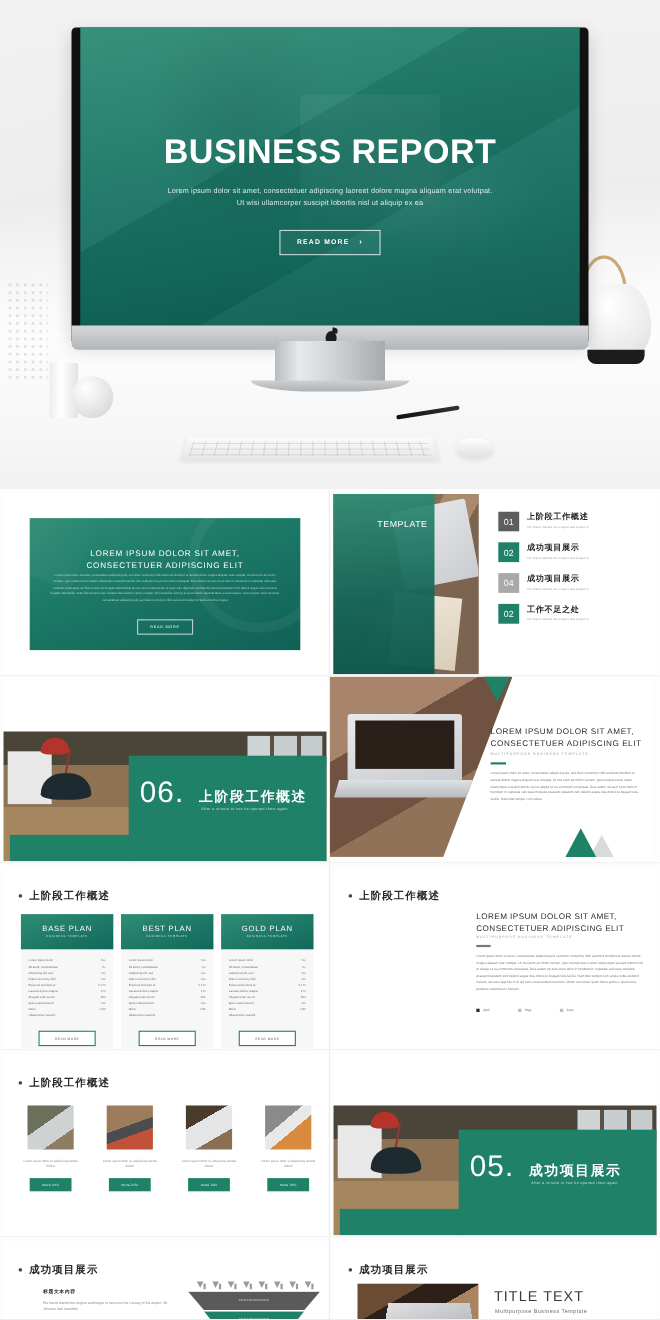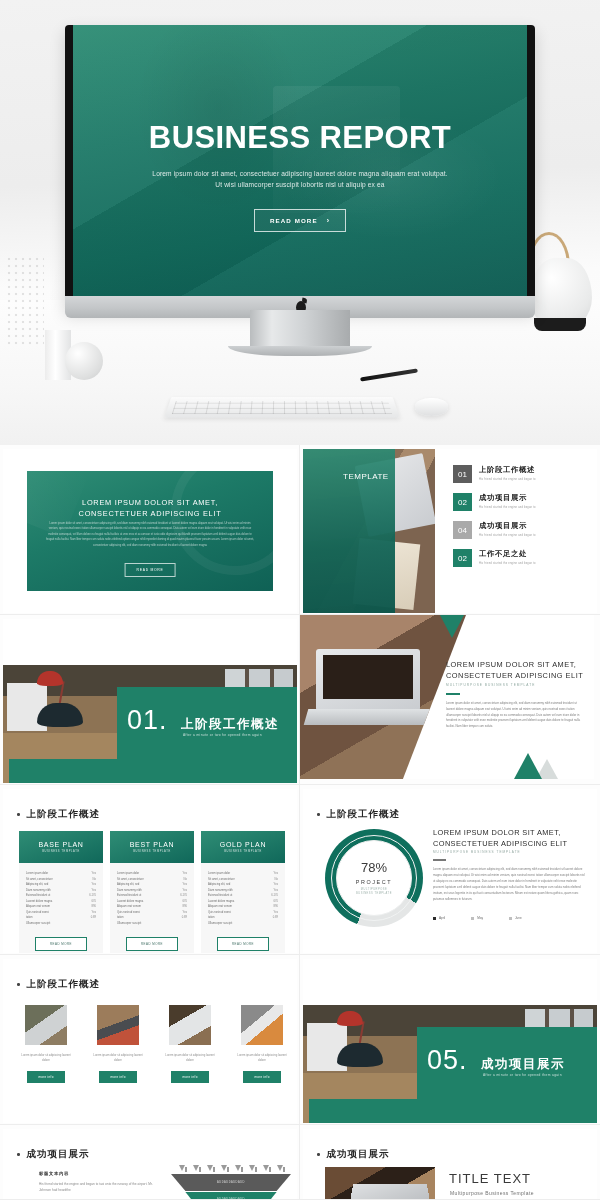--- a/index.html
+++ b/index.html
@@ -535,21 +535,21 @@
         <div class="slide">
           <div class="sd-photo">
             <div class="desk1"></div>
               <div class="win"></div>
             <div class="lamparm"></div>
               <div class="lampred"></div>
               <div class="lamp"></div>
           </div>
           <div class="sd-green2"></div>
           <div class="sd-green"></div>
-          <div class="sd-num">01.</div>
+          <div class="sd-num">06.</div>
           <div class="sd-cn">上阶段工作概述</div>
           <div class="sd-en">After a minute or two he opened them again</div>
         </div>
       </div>
 
       <div class="cell">
         <div class="slide s4">
           <div class="s4-photo">
             <div class="lap"></div>
               <div class="base"></div>
@@ -727,33 +727,20 @@
             </div>
           </div>
         </div>
       </div>
 
       <div class="cell">
         <div class="slide">
           <div class="sec-head">
             <span class="dot"></span>
             <span class="txt">上阶段工作概述</span>
-          </div>
-          <div class="donut-wrap">
-            <div class="donut-outer"></div>
-            <div class="donut-hole"></div>
-            <div class="donut-inner-ring"></div>
-            <div class="donut-label">
-              <div class="donut-pct">78%</div>
-              <div class="donut-cap">PROJECT</div>
-              <div class="donut-sub">
-                <span>MULTIPURPOSE</span><br>
-                <span>BUSINESS TEMPLATE</span>
-              </div>
-            </div>
           </div>
           <div class="s6-tt">
             <span>LOREM IPSUM DOLOR SIT AMET,</span><br>
             <span>CONSECTETUER ADIPISCING ELIT</span>
           </div>
           <div class="s6-st">MULTIPURPOSE BUSINESS TEMPLATE</div>
           <div class="s6-rule"></div>
           <div class="s6-body">Lorem ipsum dolor sit amet, consectetuer adipiscing elit, sed diam nonummy nibh euismod tincidunt ut laoreet dolore magna aliquam erat volutpat. Ut wisi enim ad minim veniam, quis nostrud exerci tation ullamcorper suscipit lobortis nisl ut aliquip ex ea commodo consequat. Duis autem vel eum iriure dolor in hendrerit in vulputate velit esse molestie praesent luptatum zzril delenit augue duis dolore te feugait nulla facilisi. Nam liber tempor cum soluta nobis eleifend insitam, est usus legentis in iis qui facit consuetudium lectorum. Mirum est notare quam littera gothica, quam nunc putamus sollemnes in futurum.</div>
           <div class="s6-legend">
             <div class="li">

